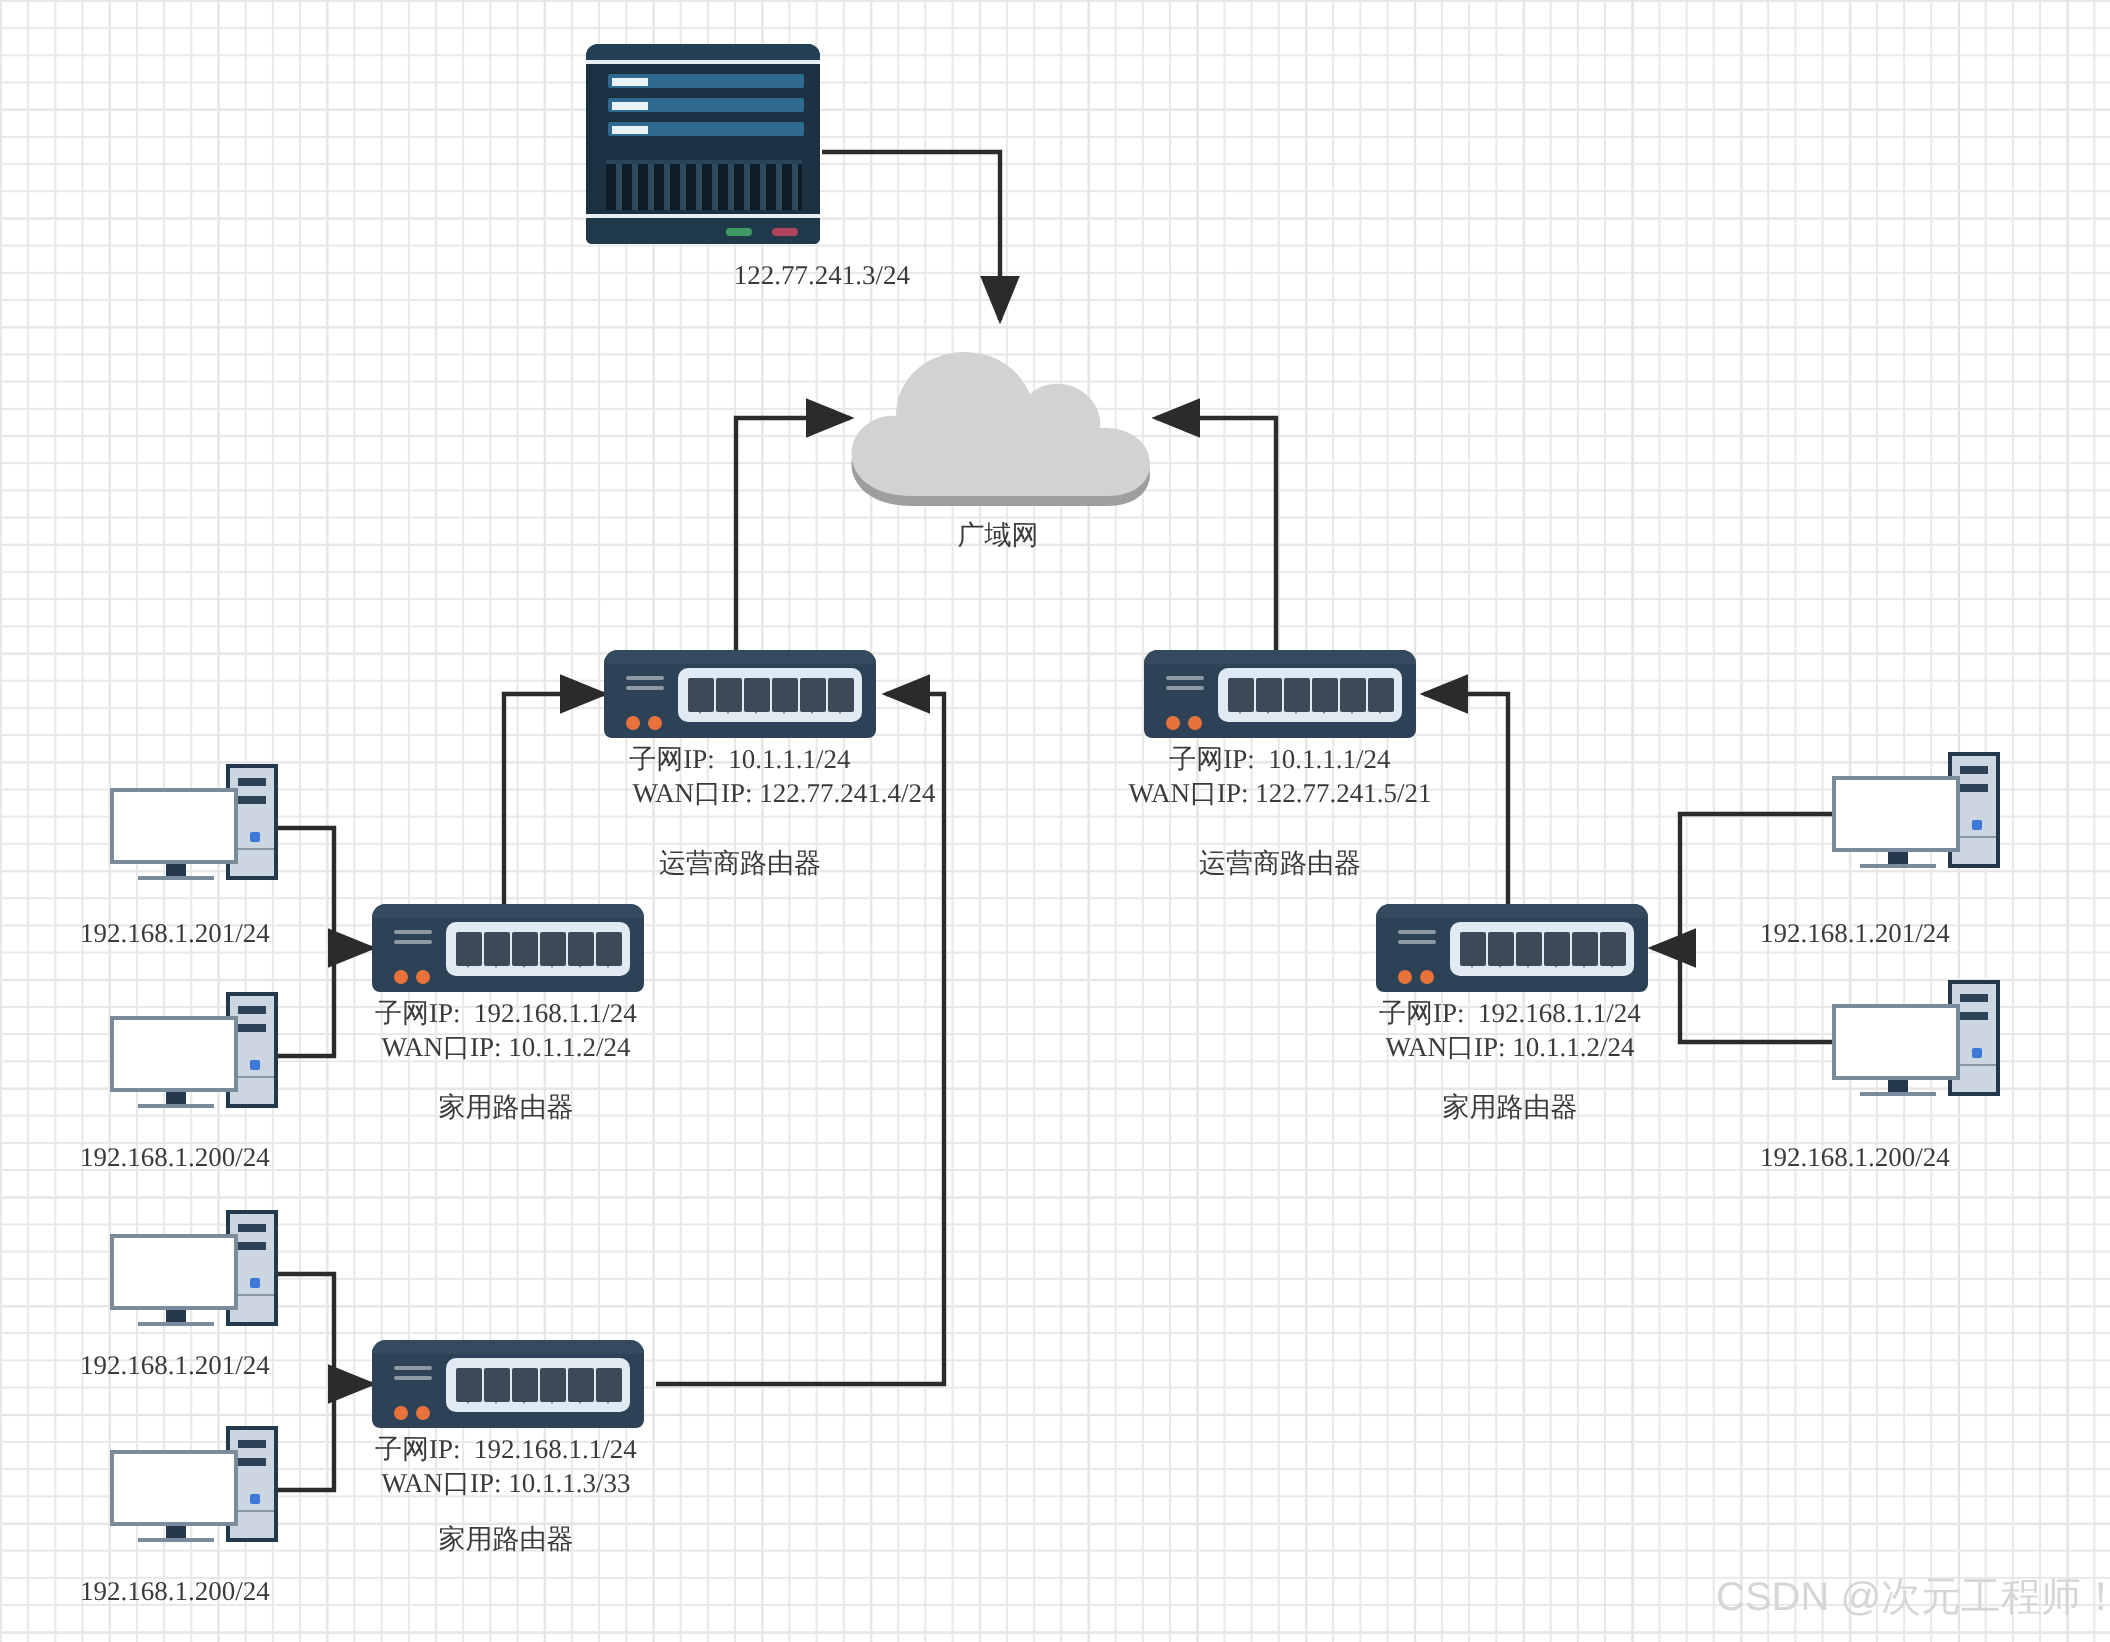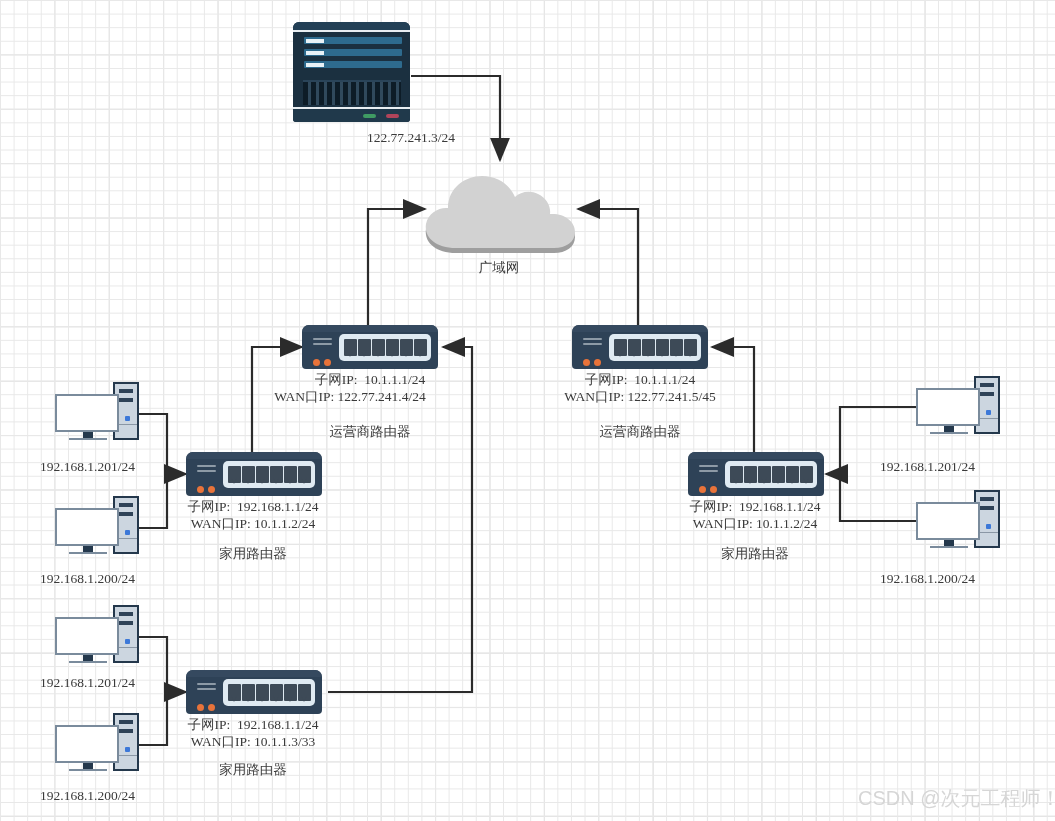--- a/index.html
+++ b/index.html
@@ -210,41 +210,41 @@
     <div class="panel">
       <div class="port"></div>
       <div class="port"></div>
       <div class="port"></div>
       <div class="port"></div>
       <div class="port"></div>
       <div class="port"></div>
     </div>
   </div>
   <div class="label center" style="left:370px; top:371px;">子网IP:  10.1.1.1/24</div>
-  <div class="label center" style="left:350px; top:388px;">WAN口IP: 122.77.241.4/24</div>
+  <div class="label center" style="left:392px; top:388px;">WAN口IP: 122.77.241.4/24</div>
   <div class="label center" style="left:370px; top:423px;">运营商路由器</div>
 
   <div class="router" style="left:572px; top:325px;">
     <div class="rtop"></div>
     <div class="rlines">
         <i></i>
         <i></i>
       </div>
     <div class="leds"><i></i><i></i></div>
     <div class="panel">
       <div class="port"></div>
       <div class="port"></div>
       <div class="port"></div>
       <div class="port"></div>
       <div class="port"></div>
       <div class="port"></div>
     </div>
   </div>
   <div class="label center" style="left:640px; top:371px;">子网IP:  10.1.1.1/24</div>
-  <div class="label center" style="left:640px; top:388px;">WAN口IP: 122.77.241.5/45</div>
+  <div class="label center" style="left:640px; top:388px;">WAN口IP: 122.77.241.5/21</div>
   <div class="label center" style="left:640px; top:423px;">运营商路由器</div>
 
   <div class="router" style="left:186px; top:452px;">
     <div class="rtop"></div>
     <div class="rlines">
         <i></i>
         <i></i>
       </div>
     <div class="leds"><i></i><i></i></div>
     <div class="panel">

